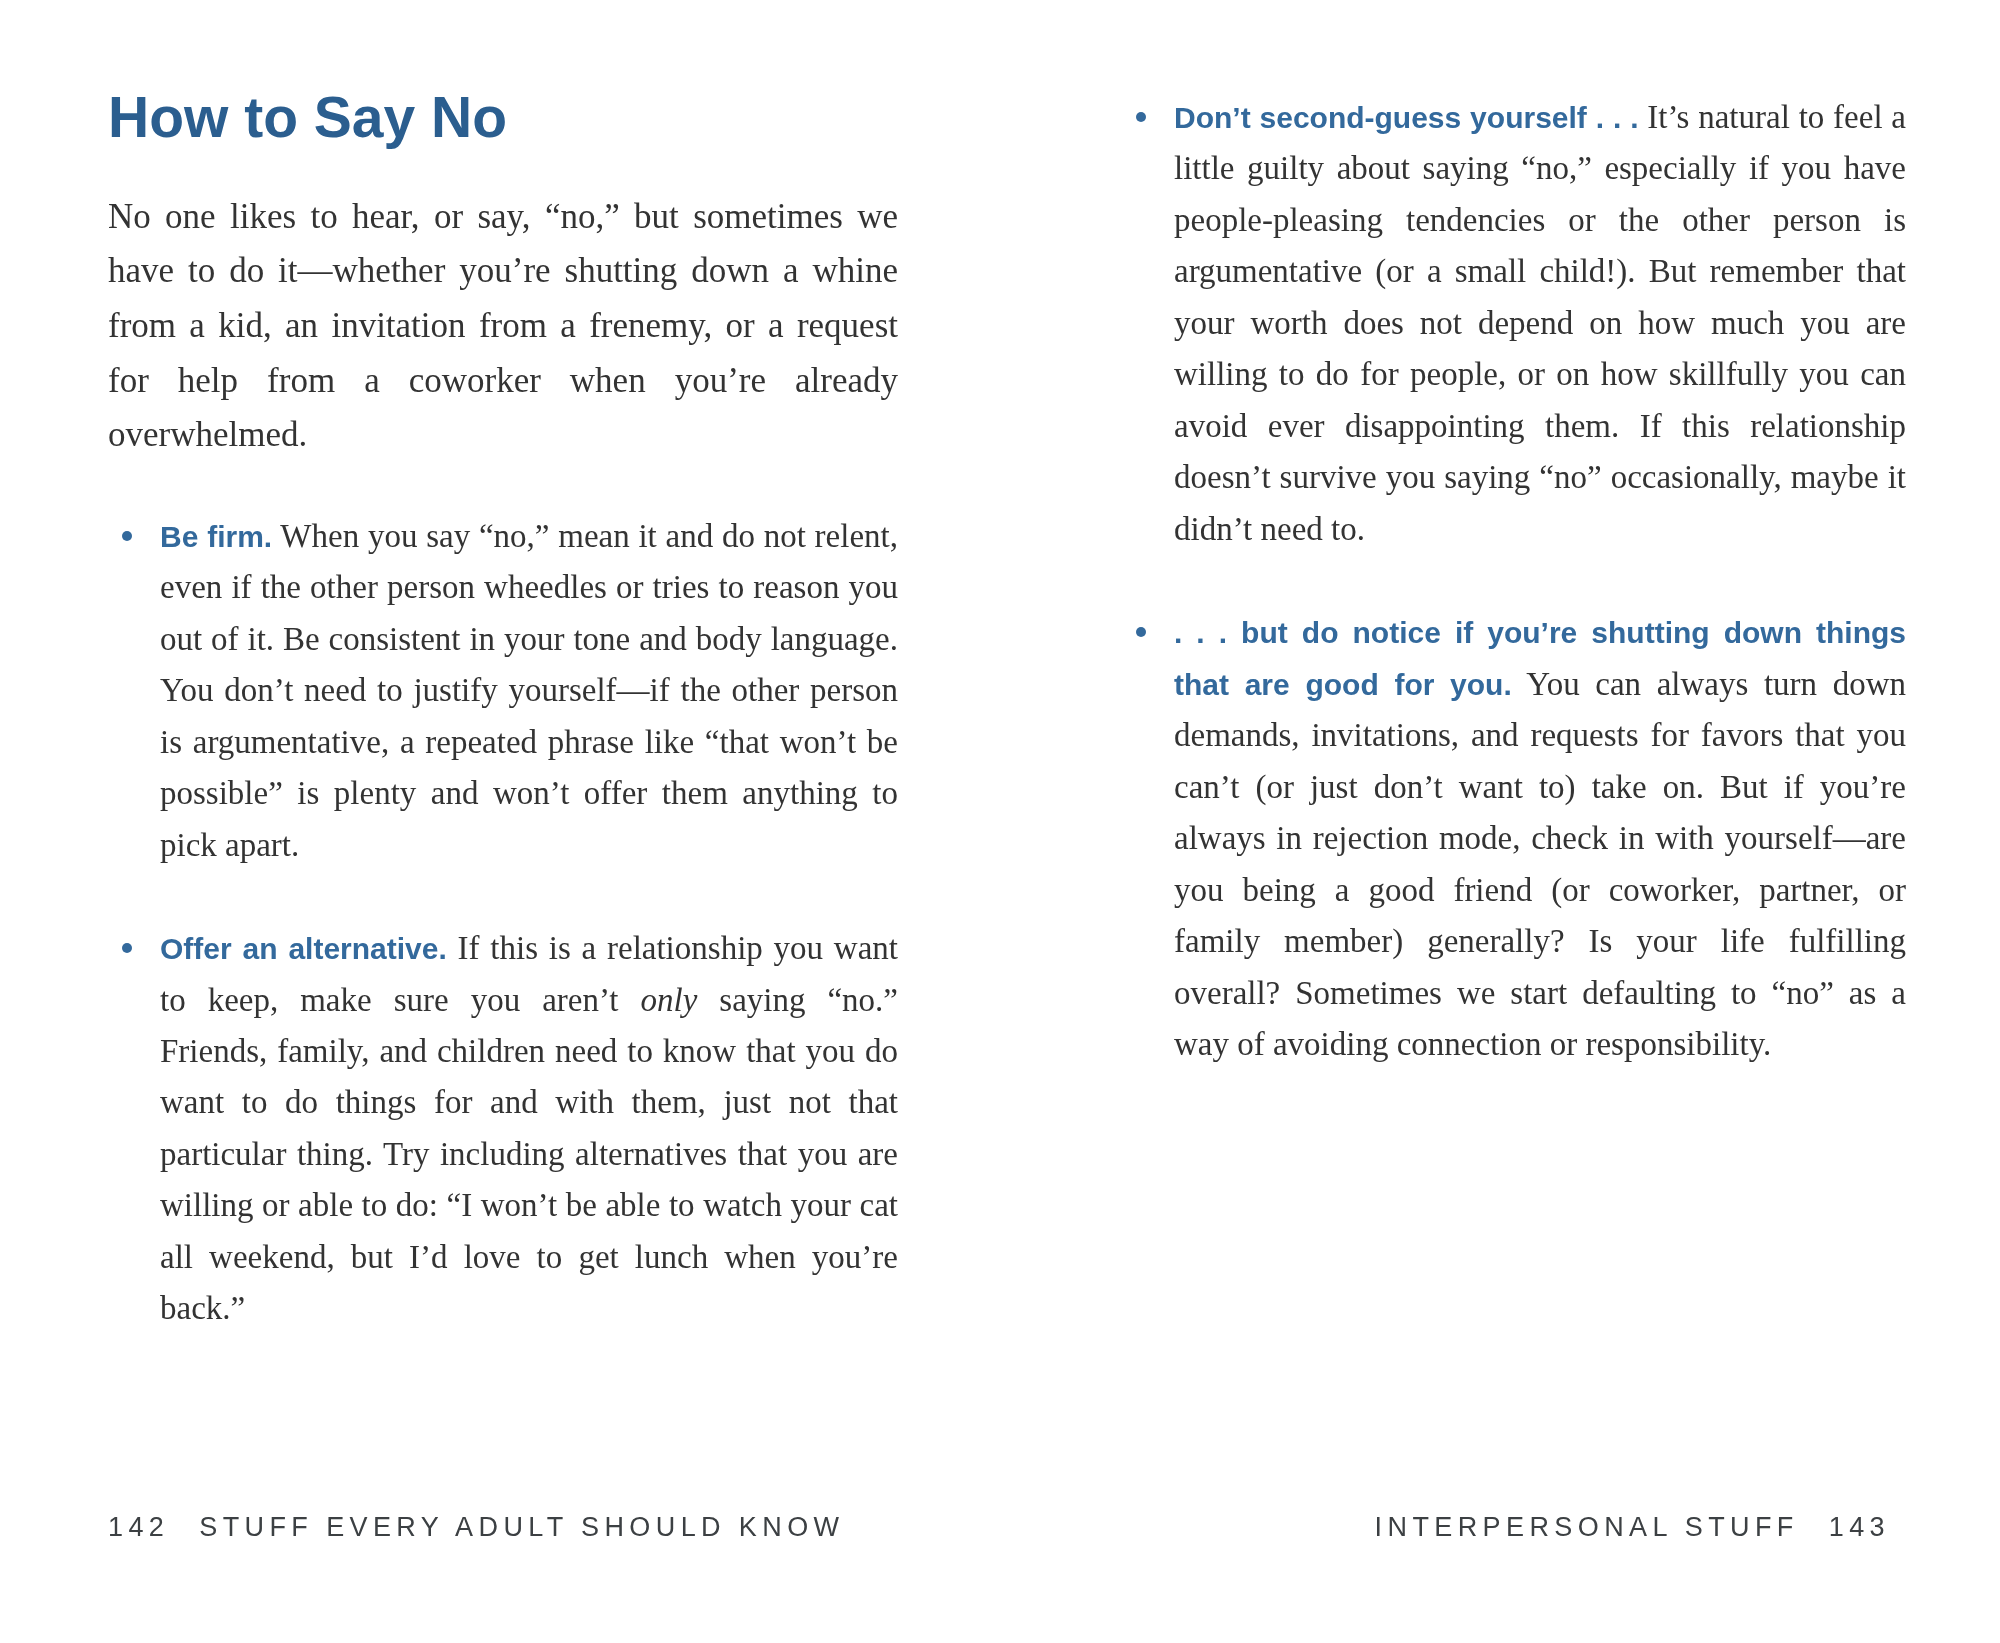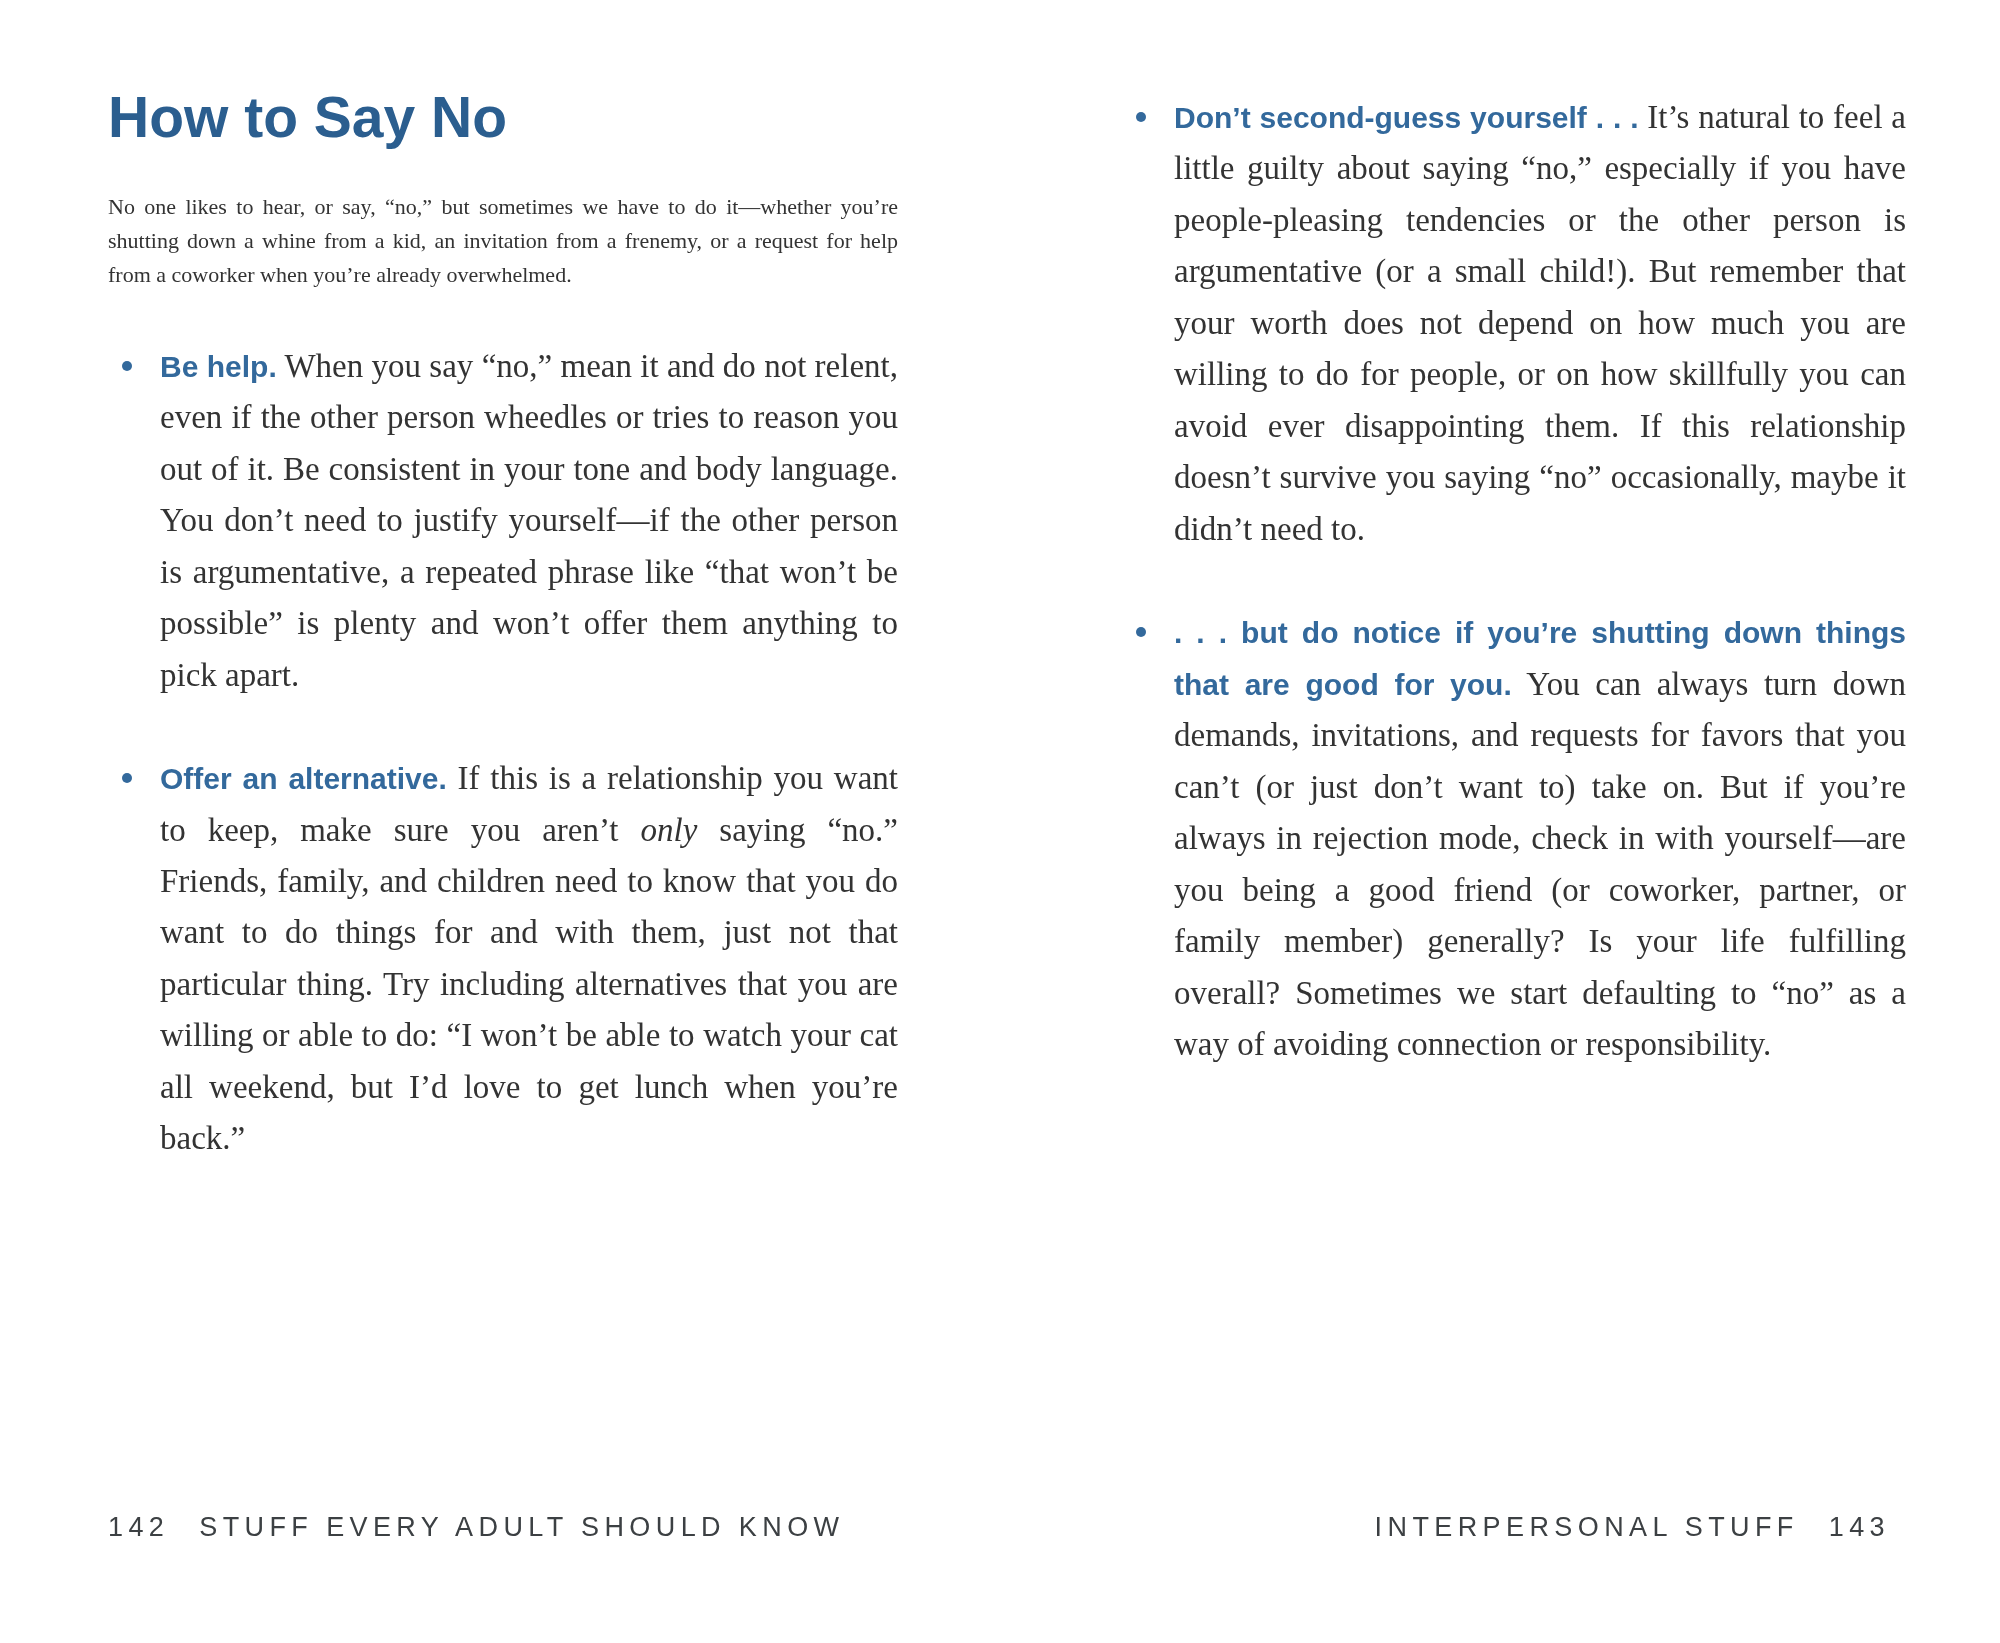--- a/index.html
+++ b/index.html
@@ -38,21 +38,21 @@
   }
   .page-title {
     font-family: "Liberation Sans", sans-serif;
     font-weight: 700;
     font-size: 57px;
     line-height: 1.12;
     color: var(--title-blue);
     margin: 0 0 40px 0;
   }
   .para {
-    font-size: 22px;
+    font-size: 35px;
     line-height: 1.56;
     color: var(--body-text);
     text-align: justify;
     margin: 0 0 48px 0;
   }
   .bullet {
     position: relative;
     padding-left: 52px;
     margin: 0 0 52px 0;
   }
@@ -101,21 +101,21 @@
 <div class="spread">
 
   <div class="col col-left">
     <h1 class="page-title">How to Say No</h1>
 
     <p class="para">No one likes to hear, or say, “no,” but sometimes we have to do it—whether you’re shutting down a whine from a kid, an invitation from a frenemy, or a request for help from a coworker when you’re already overwhelmed.</p>
 
     <div class="bullet">
       <span class="dot"></span>
       <p class="bullet-para">
-        <span class="lead">Be help.</span><span> When you say “no,” mean it and do not relent, even if the other person wheedles or tries to reason you out of it. Be consistent in your tone and body language. You don’t need to justify yourself—if the other person is argumentative, a repeated phrase like “that won’t be possible” is plenty and won’t offer them anything to pick apart.</span>
+        <span class="lead">Be firm.</span><span> When you say “no,” mean it and do not relent, even if the other person wheedles or tries to reason you out of it. Be consistent in your tone and body language. You don’t need to justify yourself—if the other person is argumentative, a repeated phrase like “that won’t be possible” is plenty and won’t offer them anything to pick apart.</span>
       </p>
     </div>
 
     <div class="bullet">
       <span class="dot"></span>
       <p class="bullet-para">
         <span class="lead">Offer an alternative.</span><span> If this is a relationship you want to keep, make sure you aren’t </span><em class="italic-word">only</em><span> saying “no.” Friends, family, and children need to know that you do want to do things for and with them, just not that particular thing. Try including alternatives that you are willing or able to do: “I won’t be able to watch your cat all weekend, but I’d love to get lunch when you’re back.”</span>
       </p>
     </div>
   </div>

